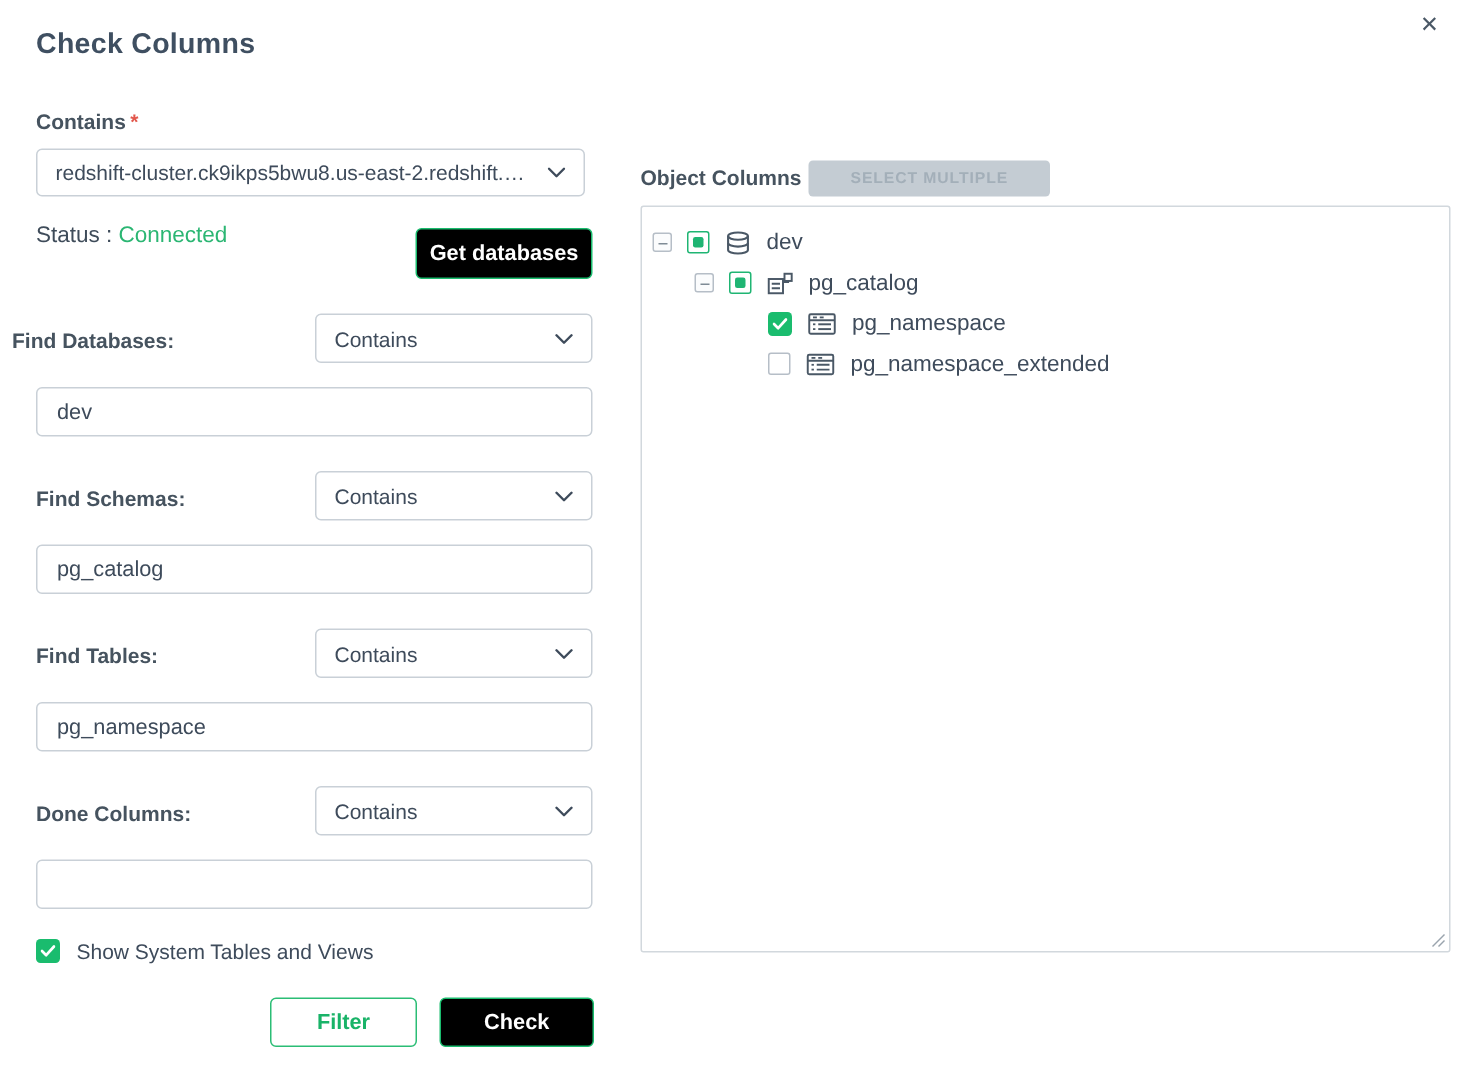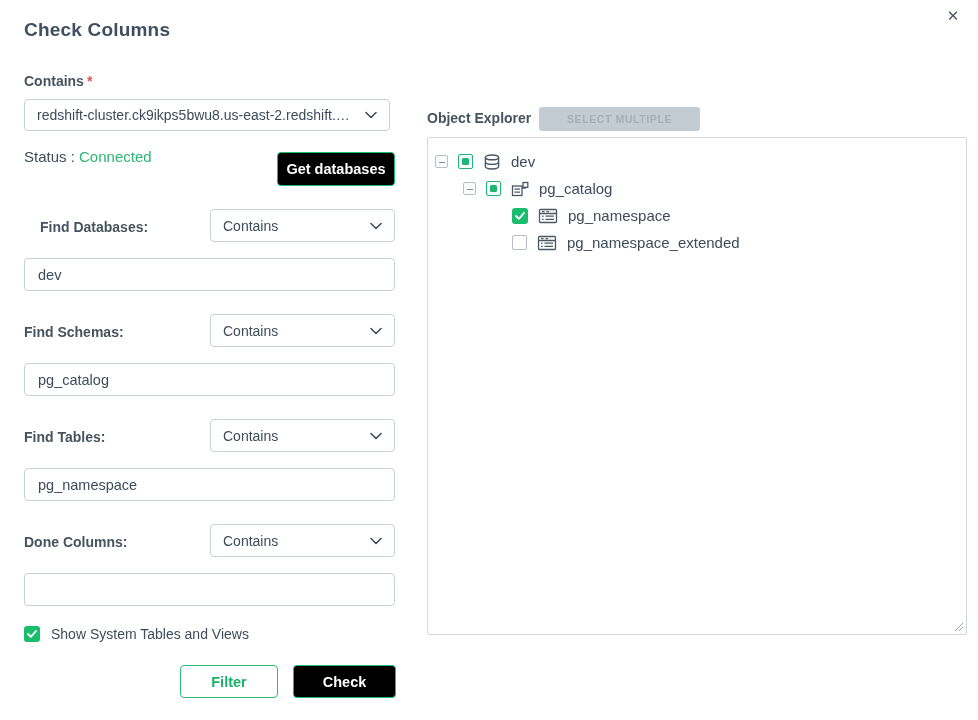--- a/index.html
+++ b/index.html
@@ -122,21 +122,21 @@
         <polyline points="1,1.5 6,6.5 11,1.5" fill="none" stroke="#3e4b5b" stroke-width="1.6" stroke-linecap="round" stroke-linejoin="round"></polyline>
       </svg>
   </div>
 
   <div class="status-row">
     <span>Status :</span>
     <span class="status-ok">Connected</span>
   </div>
   <div class="btn btn-green" style="position:absolute; left:277px; top:152px; width:118px; height:34px;">Get databases</div>
 
-  <div style="position:absolute; left:40px; top:219px;" class="field-label">Find Databases:</div>
+  <div style="position:absolute; left:8px; top:219px;" class="field-label">Find Databases:</div>
   <div class="selbox" style="left:210px; top:209px; width:185px; height:33px;">
     <span class="selval">Contains</span>
     <svg class="chev" width="12" height="8" viewBox="0 0 12 8">
         <polyline points="1,1.5 6,6.5 11,1.5" fill="none" stroke="#3e4b5b" stroke-width="1.6" stroke-linecap="round" stroke-linejoin="round"></polyline>
       </svg>
   </div>
   <input class="txt" style="top: 258px;" value="dev">
 
   <div style="position:absolute; left:24px; top:324px;" class="field-label">Find Schemas:</div>
   <div class="selbox" style="left:210px; top:314px; width:185px; height:33px;">
@@ -170,21 +170,21 @@
       <svg width="10" height="8" viewBox="0 0 10 8">
           <polyline points="1,4 3.8,6.8 9,1" fill="none" stroke="#fff" stroke-width="1.8" stroke-linecap="round" stroke-linejoin="round"></polyline>
         </svg>
     </span>
     <span>Show System Tables and Views</span>
   </div>
 
   <div class="btn btn-outline" style="position:absolute; left:180px; top:665px; width:98px; height:33px;">Filter</div>
   <div class="btn btn-green" style="position:absolute; left:293px; top:665px; width:103px; height:33px;">Check</div>
 
-  <div class="explorer-title">Object Explorer</div>
+  <div class="explorer-title">Object Columns</div>
   <div class="btn-disabled" style="left:539px; top:107px;">SELECT MULTIPLE</div>
 
   <div class="explorer-panel">
     <div class="tree">
 
       <div class="tree-row row-l0">
         <span class="toggle gap"></span>
         <span class="cb-ind gap">
             <i></i>
           </span>

